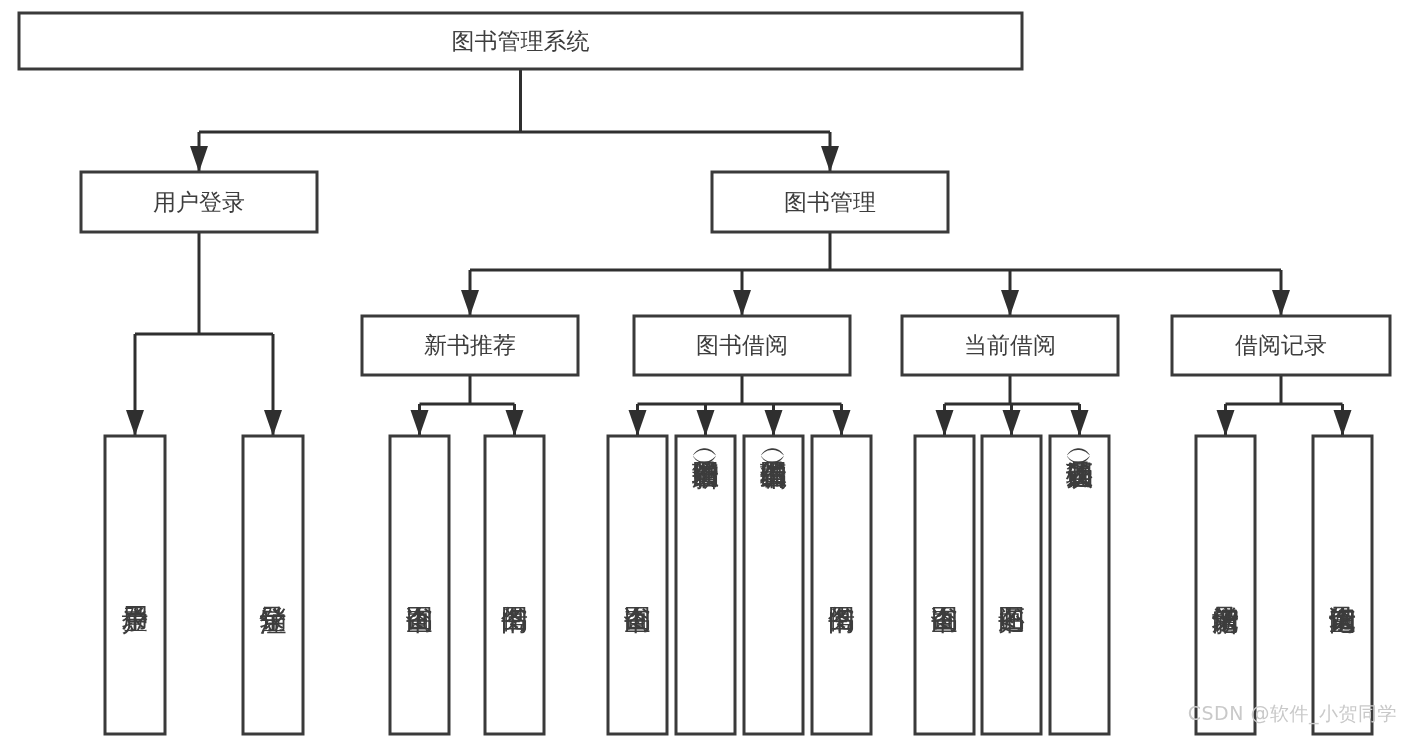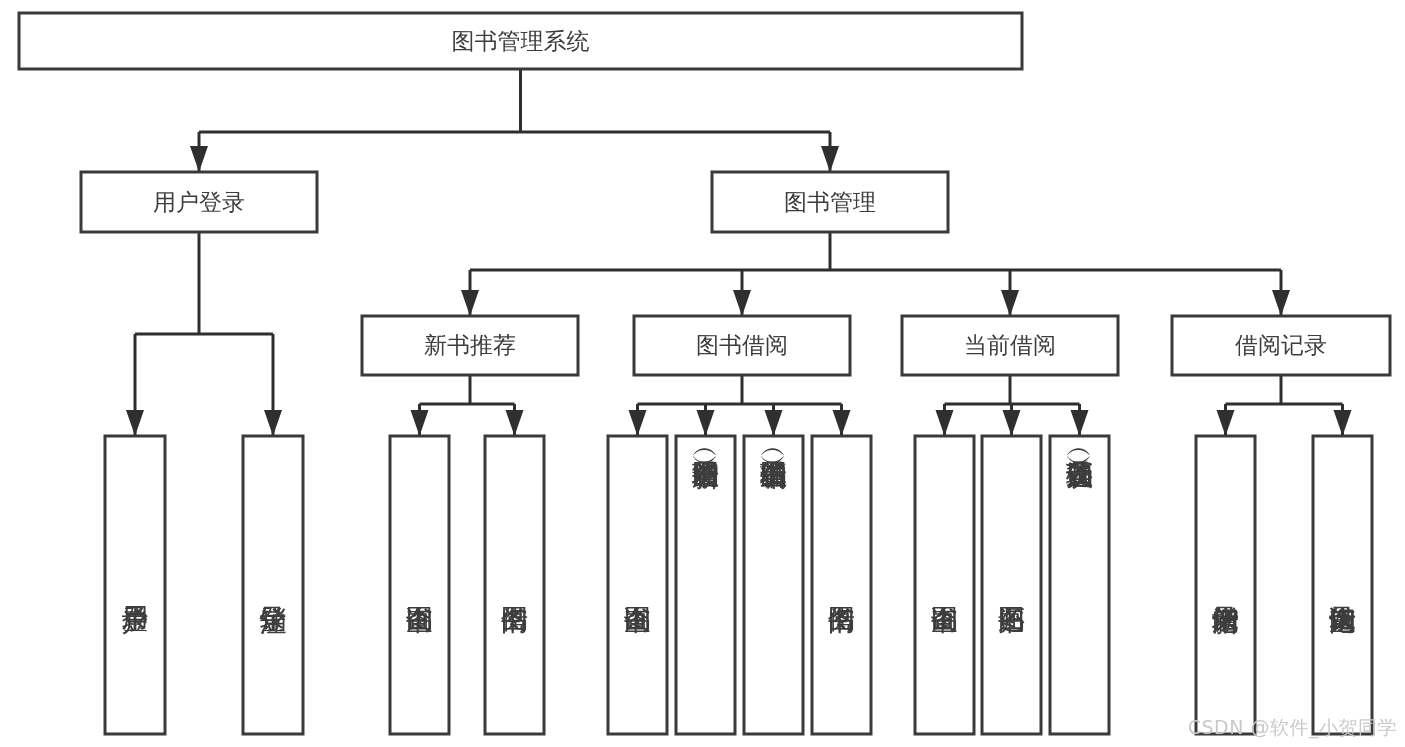--- a/index.html
+++ b/index.html
@@ -36,21 +36,21 @@
     stroke-width: 3;
     fill: none;
   }
   .arrow-head {
     fill: #2f2f2f;
     stroke: none;
   }
   .watermark {
     position: absolute;
     right: 8px;
-    bottom: 6px;
+    bottom: 20px;
     color: #c9c9c9;
     font-size: 19px;
     font-family: "DejaVu Sans", "Liberation Sans", sans-serif;
     letter-spacing: 0.5px;
     white-space: nowrap;
     pointer-events: none;
   }
   .v-text {
     writing-mode: vertical-rl;
     text-orientation: upright;

